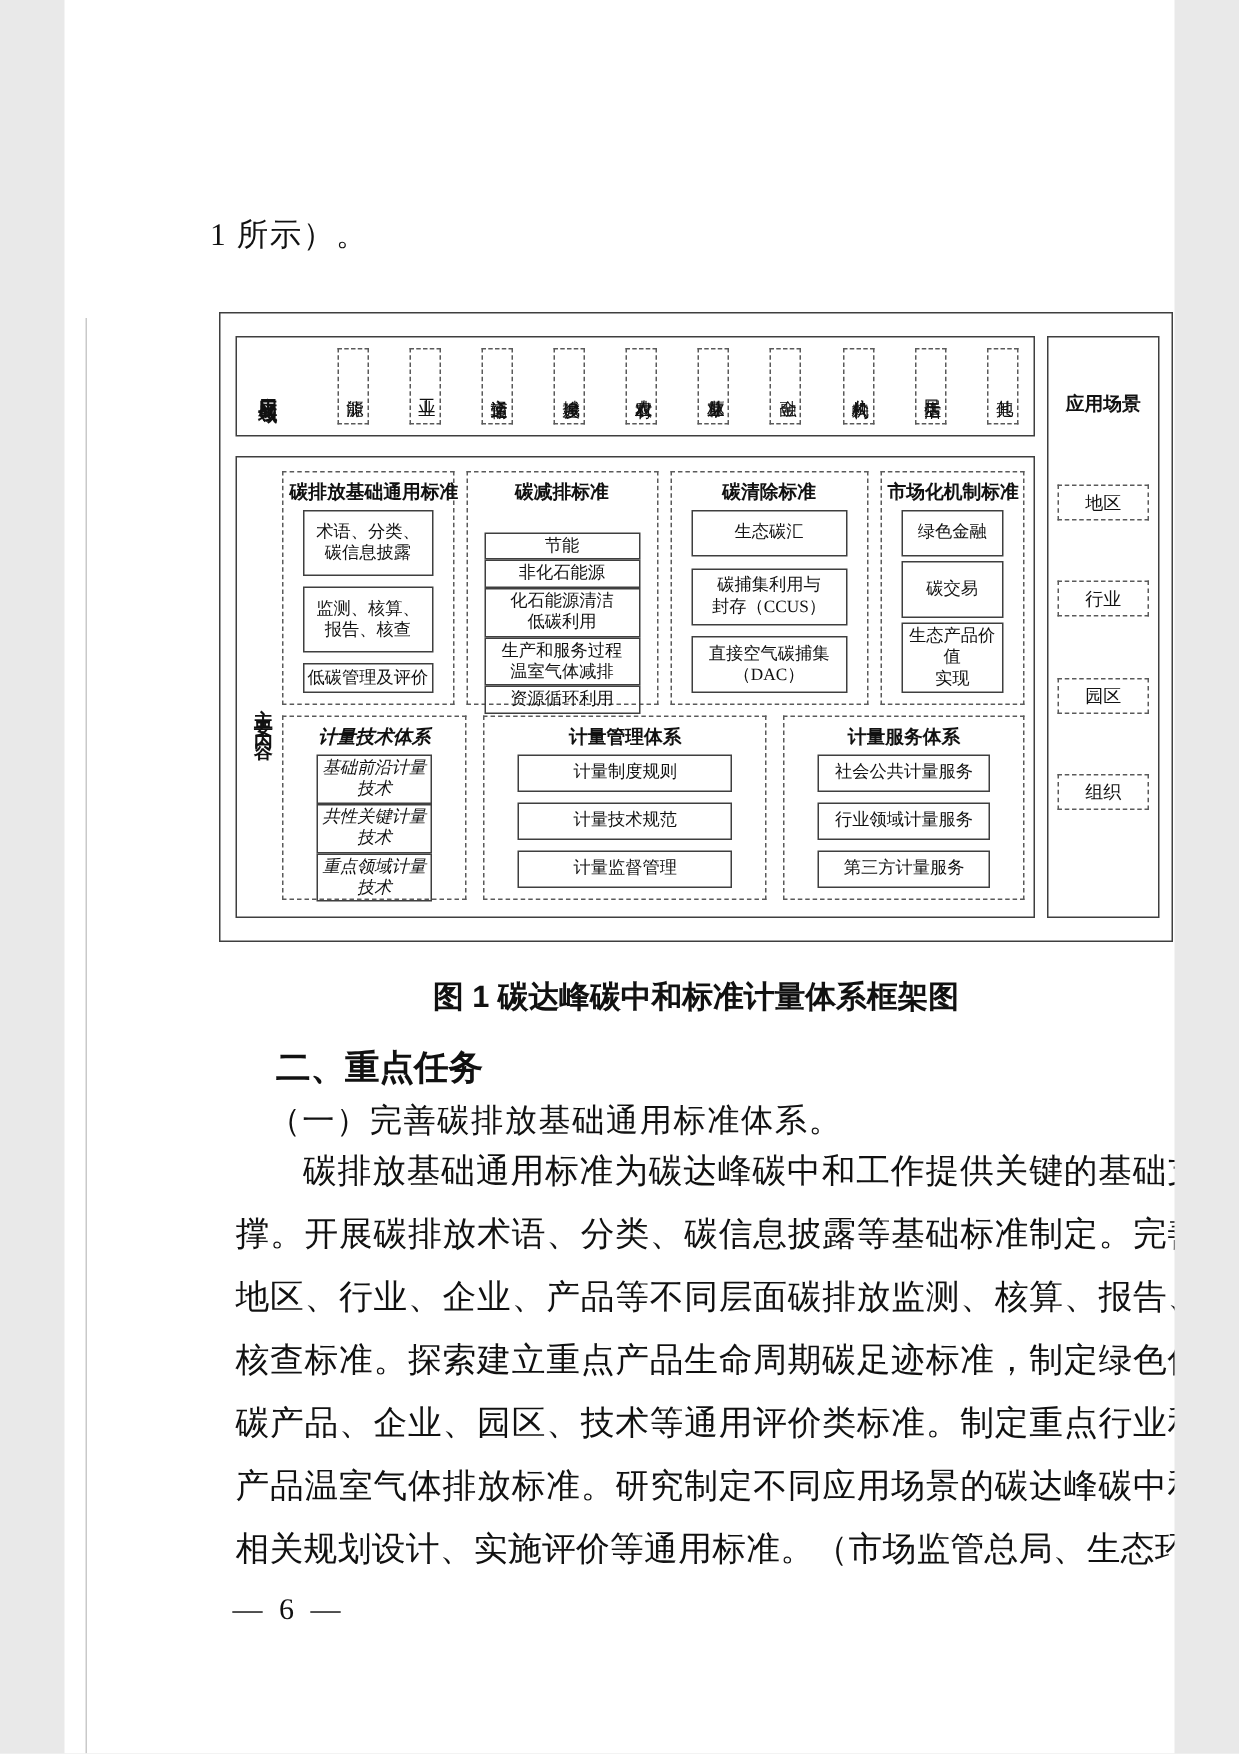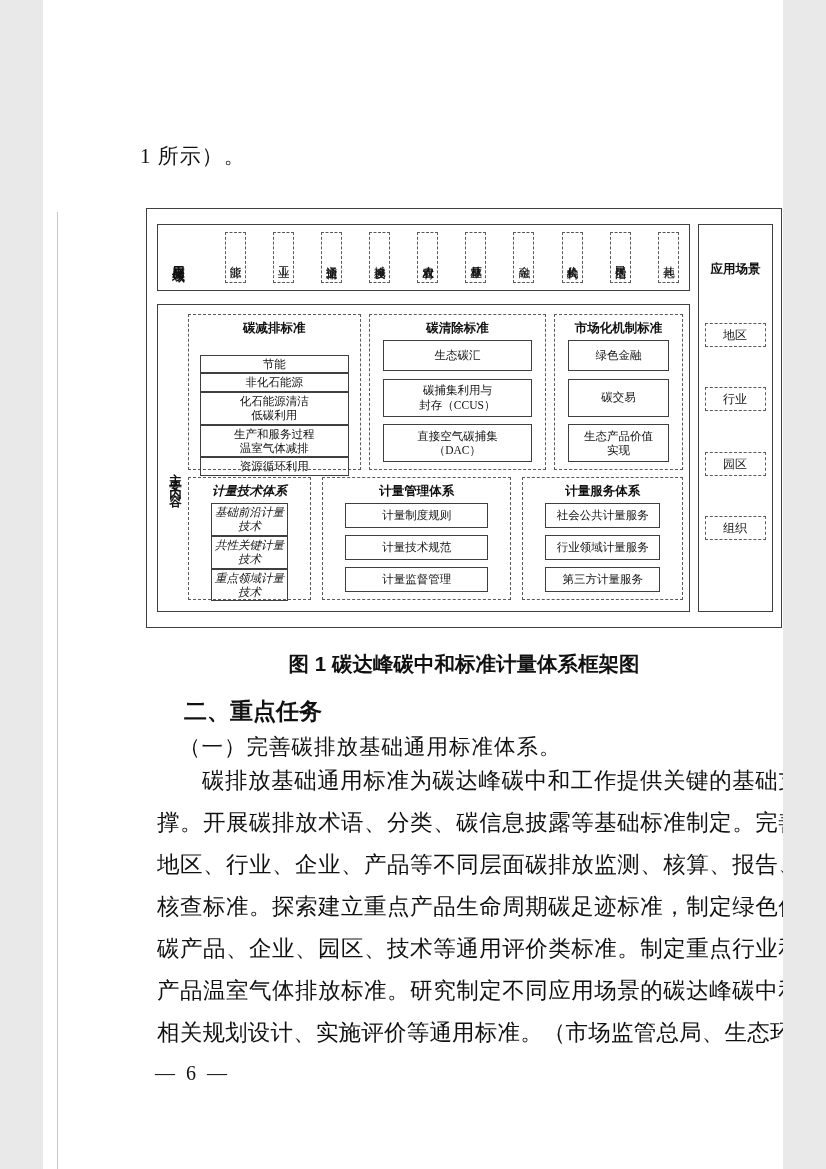--- a/index.html
+++ b/index.html
@@ -88,21 +88,21 @@
   .scene-col{
     width:75px;flex-shrink:0;border:1px solid #3f3f3f;box-sizing:border-box;
     display:flex;flex-direction:column;
   }
   .scene-label{
     text-align:center;margin-top:36px;
     font-family:"Liberation Sans","DejaVu Sans",sans-serif;font-weight:bold;font-size:12.5px;
   }
   .scene-items{flex:1;display:flex;flex-direction:column;justify-content:space-evenly;padding:4px 6px 30px;}
   .scene-item{
-    border:1px dashed #5a5a5a;text-align:left;font-size:12px;
+    border:1px dashed #5a5a5a;text-align:center;font-size:12px;
     padding:5px 17px;line-height:1;
   }
 
   
   .caption{
     position:absolute;left:103px;top:650px;width:636px;margin:0;text-align:center;
     font-family:"Liberation Sans","DejaVu Sans",sans-serif;font-weight:bold;font-size:20.5px;
   }
   .heading{
     position:absolute;left:141px;top:696px;margin:0;
@@ -148,20 +148,30 @@
         </div>
       </div>
 
       <div class="main-box">
         <div class="main-label">
           <span class="main-label-inner">主要内容</span>
         </div>
         <div class="main-area">
 
           <div class="std-row">
+            <div class="group g1">
+              <div class="group-title">碳排放基础通用标准</div>
+              <div class="group-items">
+                <div class="gbox hA">术语、分类、
+碳信息披露</div>
+                <div class="gbox hA">监测、核算、
+报告、核查</div>
+                <div class="gbox hB">低碳管理及评价</div>
+              </div>
+            </div>
             <div class="group g2">
               <div class="group-title">碳减排标准</div>
               <div class="group-items">
                 <div class="gbox hE">节能</div>
                 <div class="gbox hE">非化石能源</div>
                 <div class="gbox hF">化石能源清洁
 低碳利用</div>
                 <div class="gbox hF">生产和服务过程
 温室气体减排</div>
                 <div class="gbox hE">资源循环利用</div>

